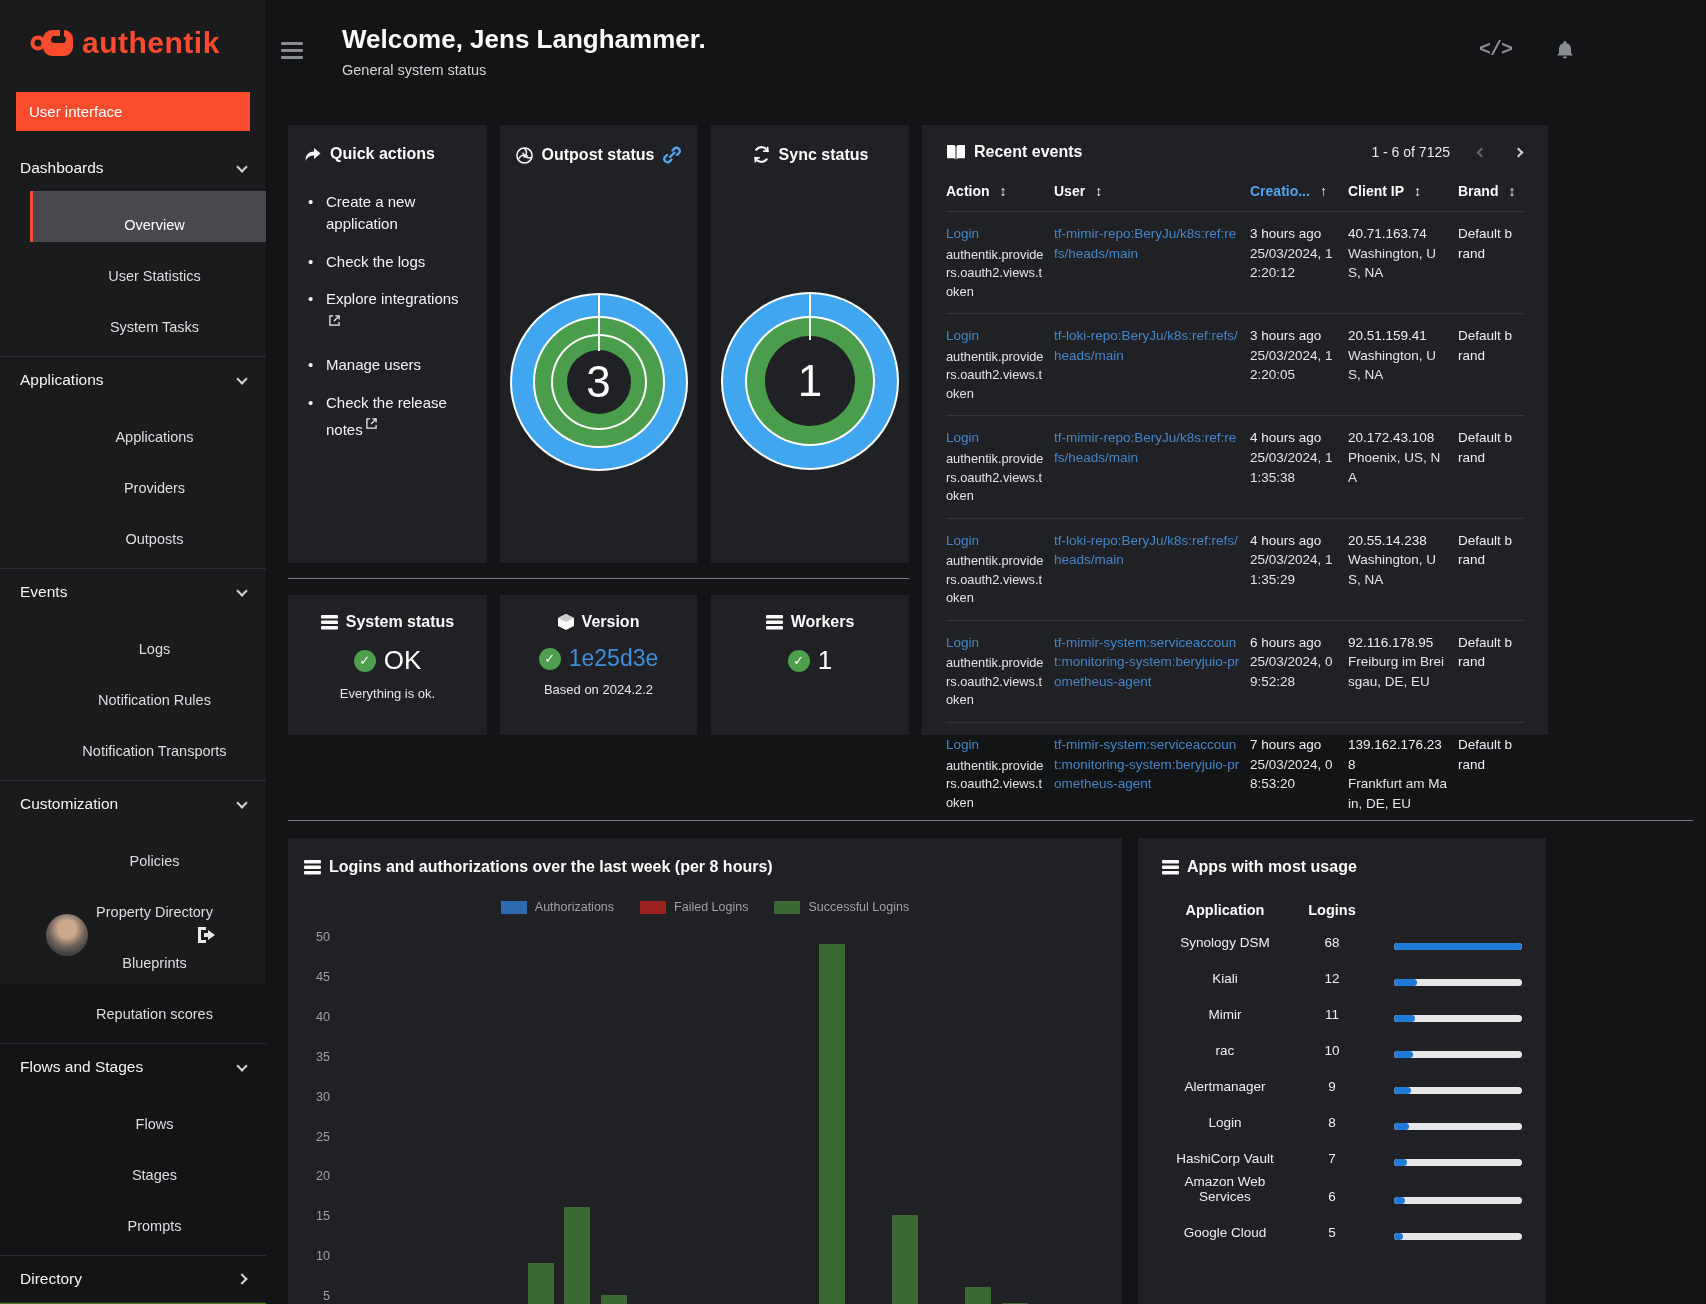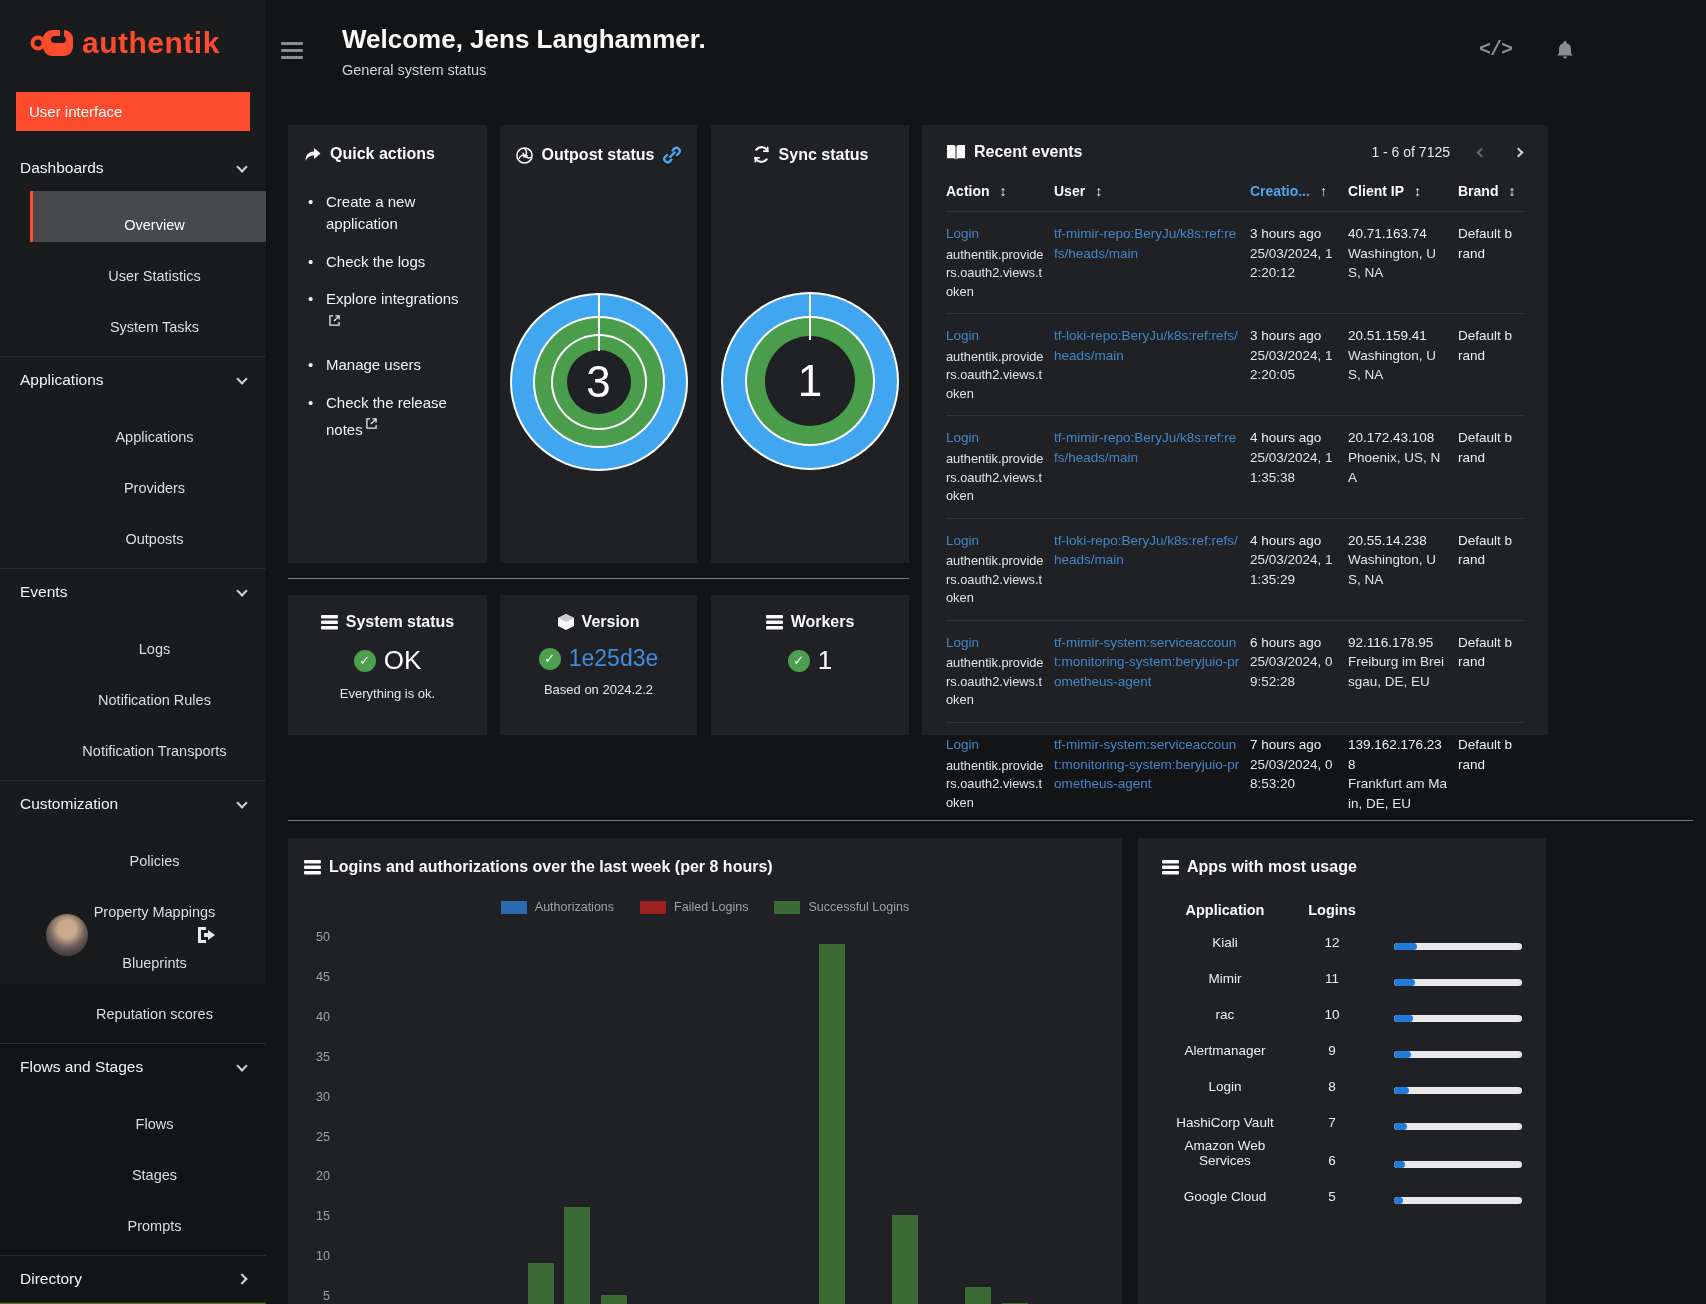--- a/index.html
+++ b/index.html
@@ -178,21 +178,21 @@
             <div class="nav-item">Notification Transports</div>
           </div>
         </div>
         <div class="nav-section">
           <div class="nav-head">
             <span class="nav-label">Customization</span>
             <span class="chev down"></span>
           </div>
           <div class="nav-items">
             <div class="nav-item">Policies</div>
-            <div class="nav-item">Property Mappings</div>
+            <div class="nav-item">Property Directory</div>
             <div class="nav-item">Blueprints</div>
             <div class="nav-item">Reputation scores</div>
           </div>
         </div>
         <div class="nav-section">
           <div class="nav-head">
             <span class="nav-label">Flows and Stages</span>
             <span class="chev down"></span>
           </div>
           <div class="nav-items">
@@ -598,20 +598,29 @@
       </span>
       <span>Apps with most usage</span>
     </div>
     <div class="apps-head">
       <div class="ap-name">Application</div>
       <div class="ap-logins">Logins</div>
       <div class="ap-bar"></div>
     </div>
     <div id="apps-body">
         <div class="apps-row">
+          <div class="ap-name">Synology DSM</div>
+          <div class="ap-logins">68</div>
+          <div class="ap-bar">
+            <div class="track">
+              <div class="fill" style="width: 100%;"></div>
+            </div>
+          </div>
+        </div>
+        <div class="apps-row">
           <div class="ap-name">Kiali</div>
           <div class="ap-logins">12</div>
           <div class="ap-bar">
             <div class="track">
               <div class="fill" style="width: 17.6471%;"></div>
             </div>
           </div>
         </div>
         <div class="apps-row">
           <div class="ap-name">Mimir</div>

